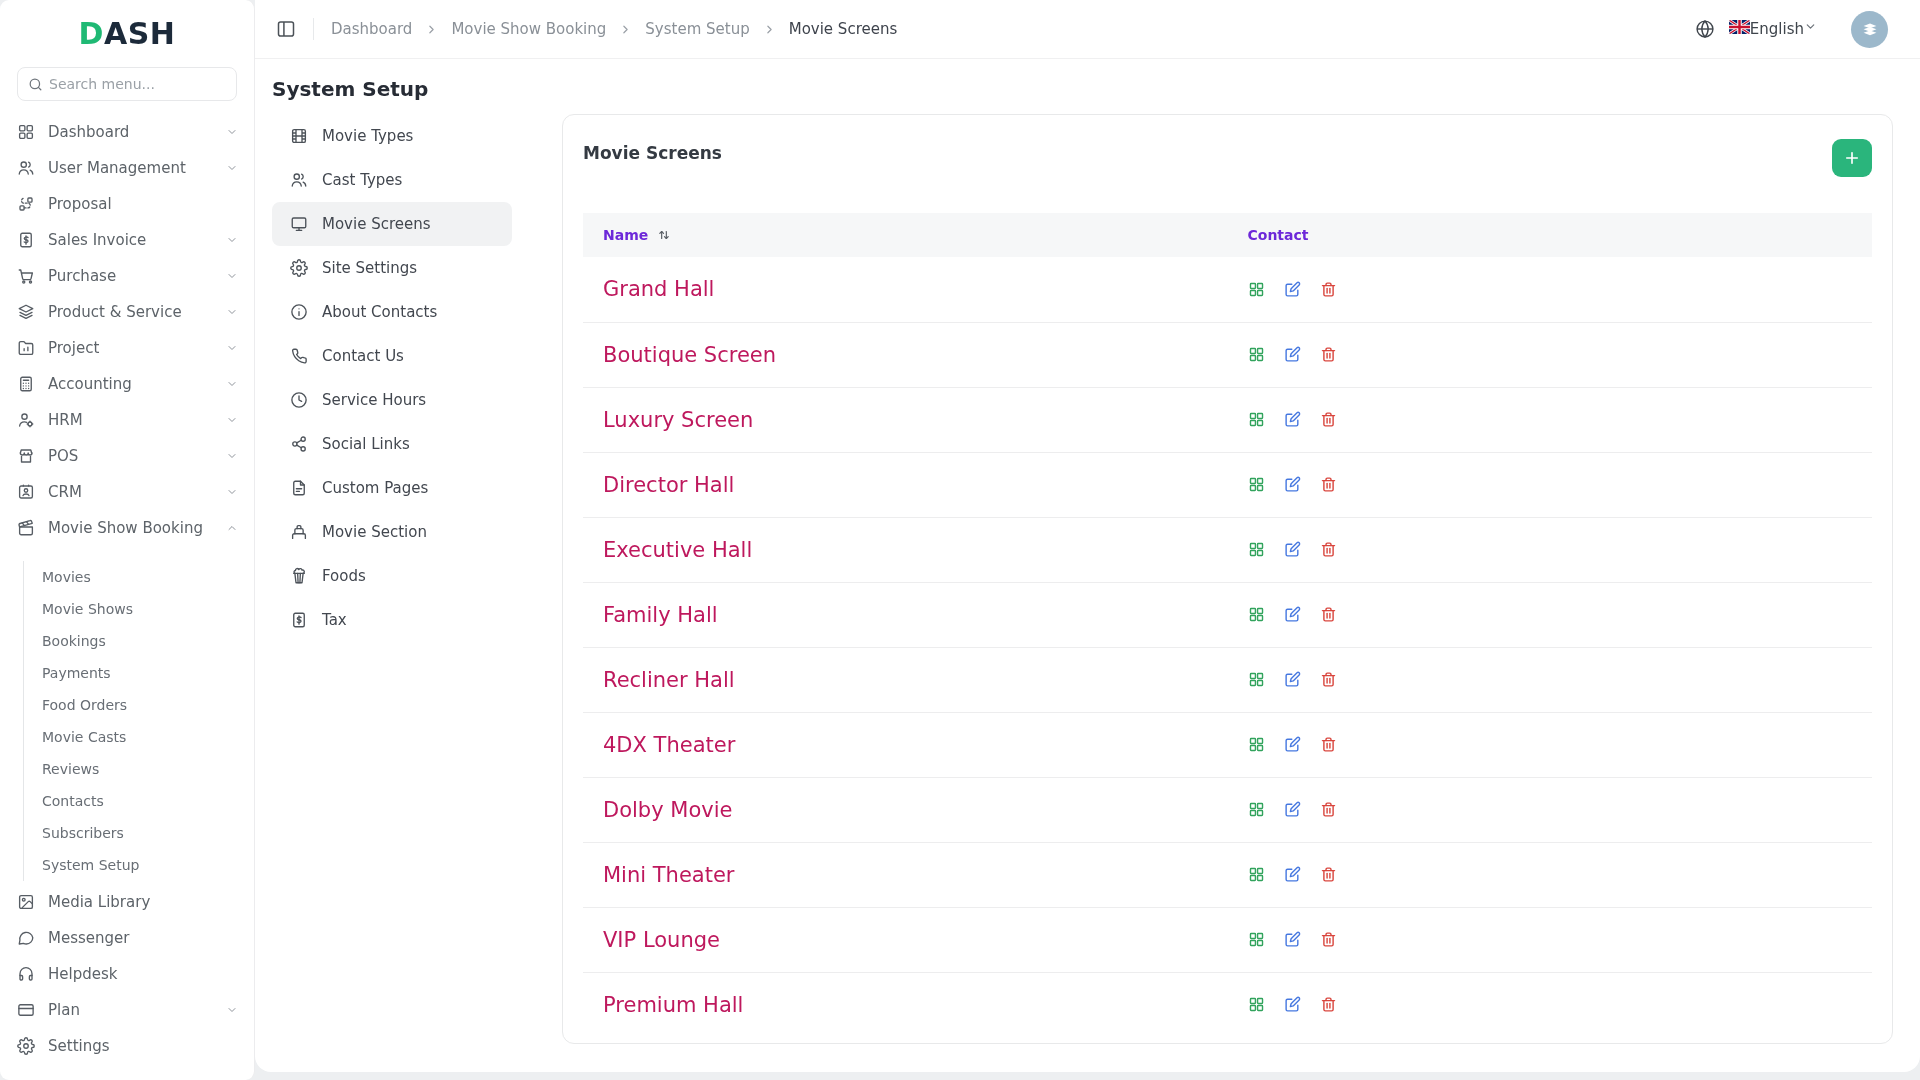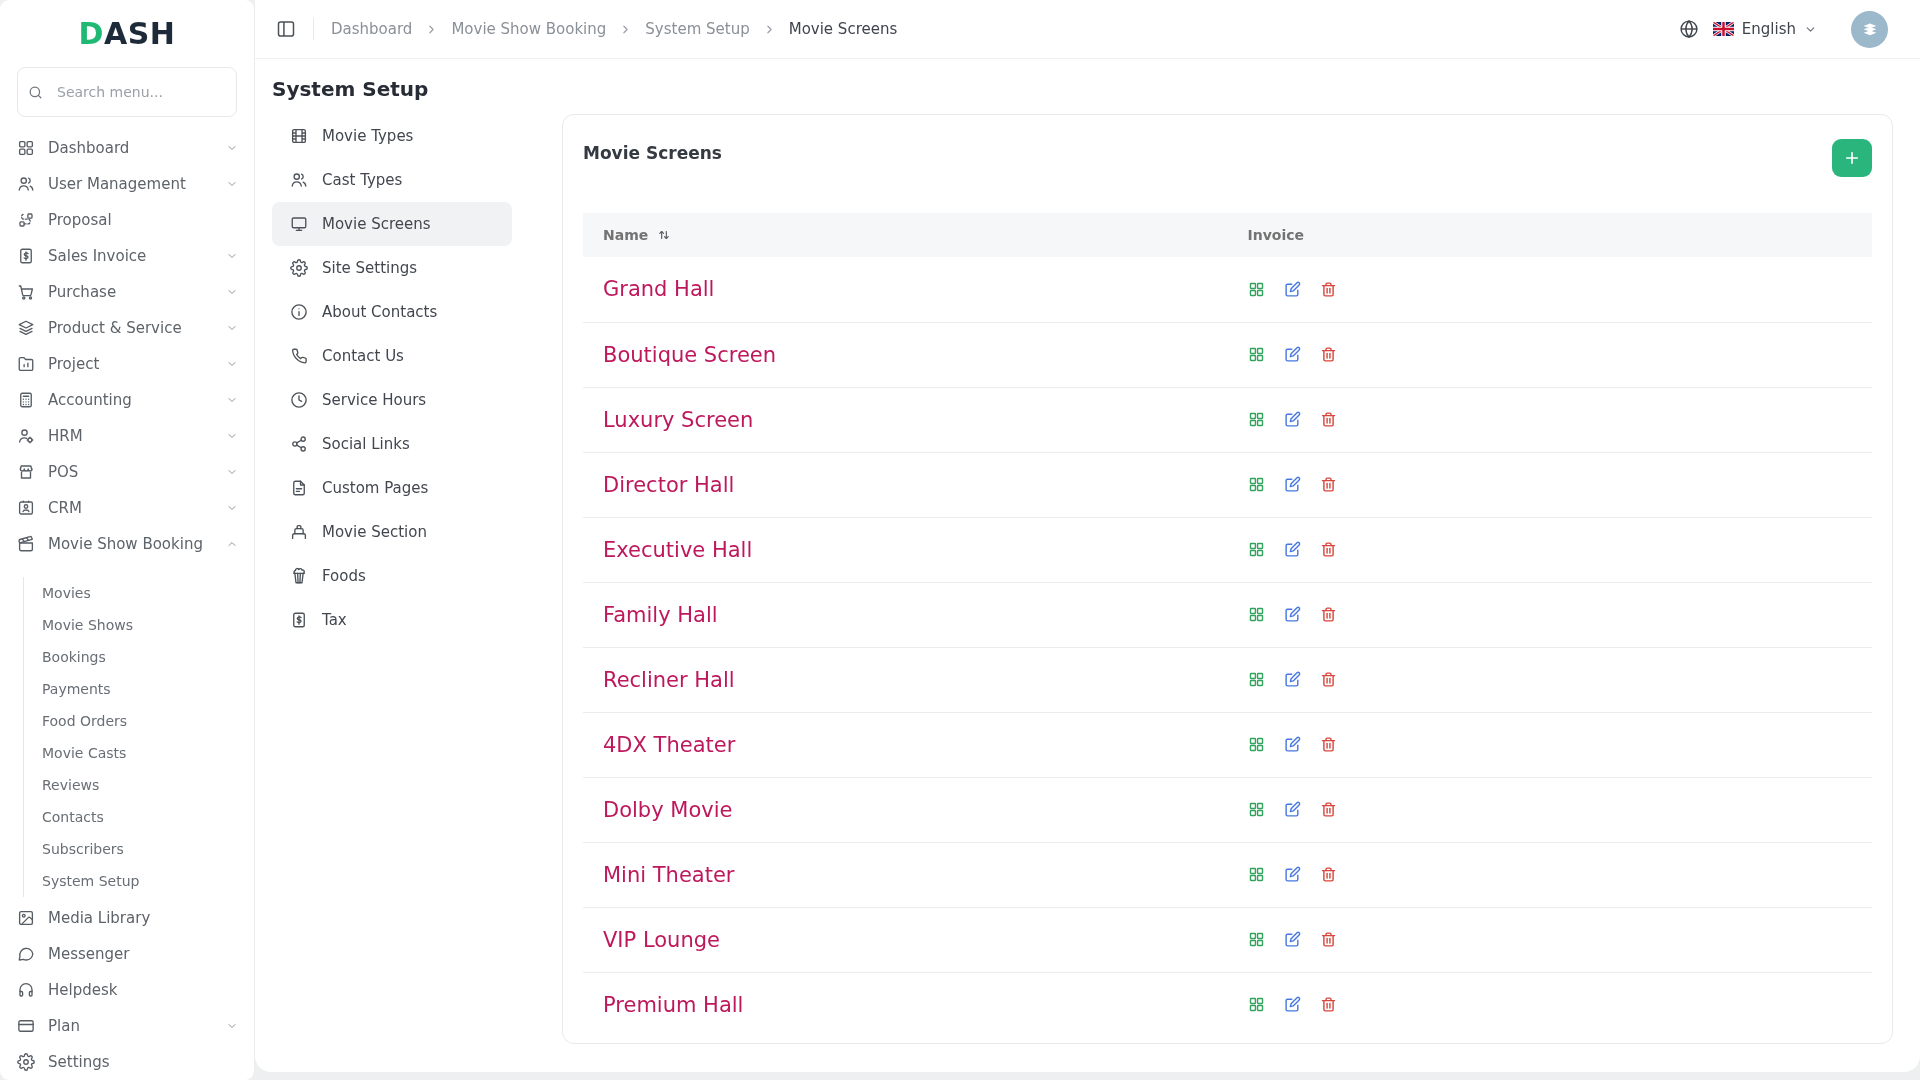--- a/index.html
+++ b/index.html
@@ -13,22 +13,22 @@
   .app { display:flex; width:1920px; height:1080px; }
 
   
   .sidebar {
     width:255px; min-width:255px; height:1080px; background:#ffffff;
     border-right:1px solid #ececee; overflow:hidden;border-radius:9px;
   }
   .logo { font-size:30px; font-weight:800; letter-spacing:.5px; text-align:center;
     padding:16px 0 10px; color:#1c2a3a; }
   .logo .d { color:#1fb974; }
-  .search { margin:6px 17px 13px; height:50px; border:1px solid #e7e8ea; border-radius:8px;
-    display:flex; align-items:center; padding:0 10px; gap:12px; background:#fff; }
+  .search { margin:6px 17px 13px; height:34px; border:1px solid #e7e8ea; border-radius:8px;
+    display:flex; align-items:center; padding:0 10px; gap:4px; background:#fff; }
   .search svg { width:15px; height:15px; color:#6f757c; flex:none; }
   .search input { border:none; outline:none; font-size:14px; color:#333; width:100%;
     font-family:inherit; background:transparent; }
   .search input::placeholder { color:#9aa0a6; }
 
   .side-item { display:flex; align-items:center; height:36px; padding:0 16px 0 17px;
     color:#5d6369; font-size:15px; cursor:pointer; }
   .side-item .s-icon { width:18px; height:18px; margin-right:13px; display:flex; color:#575d64; flex:none; }
   .s-icon svg { width:100%; height:100%; }
   .side-item .s-label { flex:1; white-space:nowrap; }
@@ -46,21 +46,21 @@
   .tb-toggle svg { width:100%; height:100%; }
   .tb-divider { width:1px; height:22px; background:#e7e9eb; margin:0 17px; }
   .crumbs { display:flex; align-items:center; gap:13px; font-size:15px; color:#8a9097; }
   .crumb { cursor:pointer; white-space:nowrap; }
   .crumb-sep { width:13px; height:13px; color:#9aa0a7; display:flex; }
   .crumb-sep svg { width:100%; height:100%; }
   .crumb-current { color:#3e434c; }
   .tb-right { margin-left:auto; display:flex; align-items:center; gap:10px; }
   .globe { width:20px; height:20px; color:#3f454c; display:flex; cursor:pointer; }
   .globe svg { width:100%; height:100%; }
-  .lang-group { display:flex; align-items:center; gap:8px; cursor:pointer; margin-left:4px; }
+  .lang-group { display:flex; cursor:pointer; margin-left:4px; }
   .flag { width:21px; height:14px; border-radius:2px; overflow:hidden; display:flex; }
   .lang { font-size:15px; color:#3f454c; }
   .lang-chev { width:13px; height:13px; color:#6d737a; display:flex; }
   .lang-chev svg { width:100%; height:100%; }
   .avatar { width:37px; height:37px; border-radius:50%; background:#9cb8cb;
     display:flex; align-items:center; justify-content:center; margin-left:24px; cursor:pointer; }
   .avatar svg { width:22px; height:22px; }
 
   .content { background:#fff; height:1013px; border-radius:0 0 16px 16px;
     padding:10px 27px 0 17px; position:relative; }
@@ -76,21 +76,21 @@
   .card { flex:1; margin-left:50px; border:1px solid #e8e9ea; border-radius:12px;
     background:#fff; padding:26px 20px 6px; min-height:917px; }
   .card-head { display:flex; justify-content:space-between; align-items:flex-start; margin-bottom:36px; }
   .card-title { font-size:17px; font-weight:600; color:#343a42; line-height:24px; }
   .add-btn { width:40px; height:38px; background:#2ab57c; border-radius:9px; color:#fff;
     display:flex; align-items:center; justify-content:center; border:none; cursor:pointer; margin-top:-2px; }
   .add-btn svg { width:18px; height:18px; }
 
   table.screens { width:100%; border-collapse:collapse; }
   table.screens thead th { background:#f6f7f8; height:44px; font-size:14px; font-weight:600;
-    color:#737373; text-align:left; padding:0 0 0 20px; }
+    color:#6d28d9; text-align:left; padding:0 0 0 20px; }
   th .th-wrap { display:inline-flex; align-items:center; gap:9px; }
   .sort-ic { width:14px; height:14px; color:#585d64; display:inline-flex; cursor:pointer; }
   .sort-ic svg { width:100%; height:100%; }
   table.screens tbody td { height:65px; border-top:1px solid #ededee; font-size:21px;
     color:#be185d; padding-left:20px; }
   table.screens tbody tr:first-child td { border-top:none; }
   .act { display:flex; gap:19px; align-items:center; }
   .act .ic { width:17px; height:17px; cursor:pointer; display:flex; }
   .act .ic svg { width:100%; height:100%; }
   .ic-grid { color:#31a35c; }
@@ -577,21 +577,21 @@
                     <span class="sort-ic">
                       <svg viewBox="0 0 24 24" fill="none" stroke="currentColor" stroke-width="2" stroke-linecap="round" stroke-linejoin="round">
                           <path d="M8 18V6"></path>
                           <path d="m4.8 9.2 3.2-3.2 3.2 3.2"></path>
                           <path d="M16 6v12"></path>
                           <path d="m12.8 14.8 3.2 3.2 3.2-3.2"></path>
                         </svg>
                     </span>
                   </span>
                 </th>
-                <th>Invoice</th>
+                <th>Contact</th>
               </tr>
             </thead>
             <tbody>
                 <tr>
                   <td>Grand Hall</td>
                   <td>
                     <div class="act">
                       <span class="ic ic-grid">
                         <svg viewBox="0 0 24 24" fill="none" stroke="currentColor" stroke-width="2" stroke-linecap="round" stroke-linejoin="round">
                           <rect x="3.5" y="3.5" width="7" height="7" rx="1"></rect>

